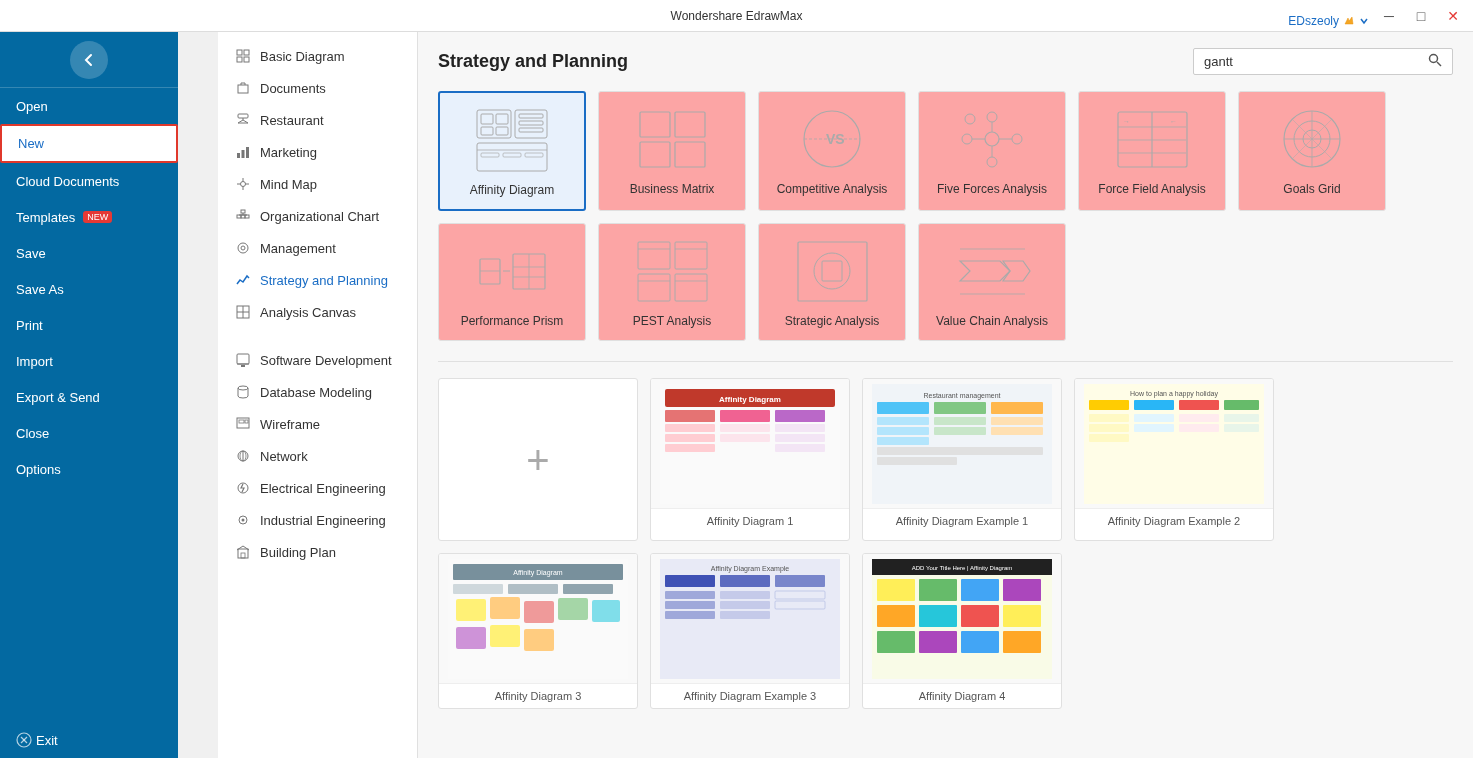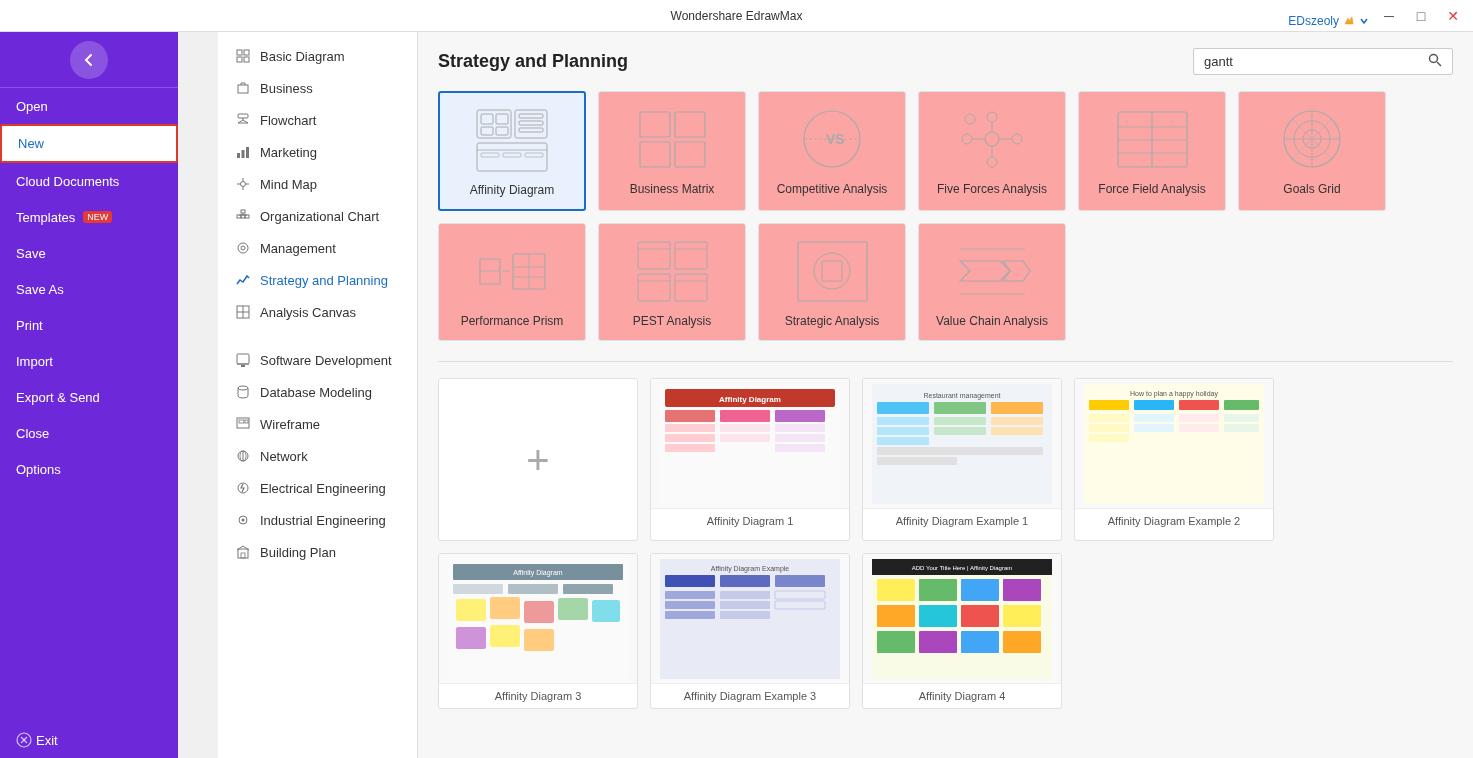--- a/index.html
+++ b/index.html
@@ -43,21 +43,21 @@
     
     .app-body {
       display: flex;
       flex: 1;
       overflow: hidden;
     }
 
     
     .sidebar {
       width: 178px;
-      background: #6d28d9;
+      background: #0369a1;
       display: flex;
       flex-direction: column;
       flex-shrink: 0;
       padding-top: 0;
     }
     .sidebar-back {
       display: flex;
       align-items: center;
       justify-content: center;
       height: 56px;
@@ -347,31 +347,31 @@
         </div>
         <span>Basic Diagram</span>
       </div>
       <div class="cat-item">
         <div class="cat-icon">
           <svg width="14" height="14" viewBox="0 0 14 14">
               <rect x="2" y="4" width="10" height="8" fill="none" stroke="#777" stroke-width="1"></rect>
               <path d="M5 4 V2 H9 V4" fill="none" stroke="#777" stroke-width="1"></path>
             </svg>
         </div>
-        <span>Business</span>
+        <span>Documents</span>
       </div>
       <div class="cat-item">
         <div class="cat-icon">
           <svg width="14" height="14" viewBox="0 0 14 14">
               <rect x="2" y="1" width="10" height="4" rx="1" fill="none" stroke="#777" stroke-width="1"></rect>
               <polygon points="7,7 2,10 12,10" fill="none" stroke="#777" stroke-width="1"></polygon>
               <line x1="7" y1="5" x2="7" y2="7" stroke="#777" stroke-width="1"></line>
             </svg>
         </div>
-        <span>Flowchart</span>
+        <span>Restaurant</span>
       </div>
       <div class="cat-item">
         <div class="cat-icon">
           <svg width="14" height="14" viewBox="0 0 14 14">
               <rect x="1" y="8" width="3" height="5" fill="#777"></rect>
               <rect x="5.5" y="5" width="3" height="8" fill="#777"></rect>
               <rect x="10" y="2" width="3" height="11" fill="#777"></rect>
             </svg>
         </div>
         <span>Marketing</span>

